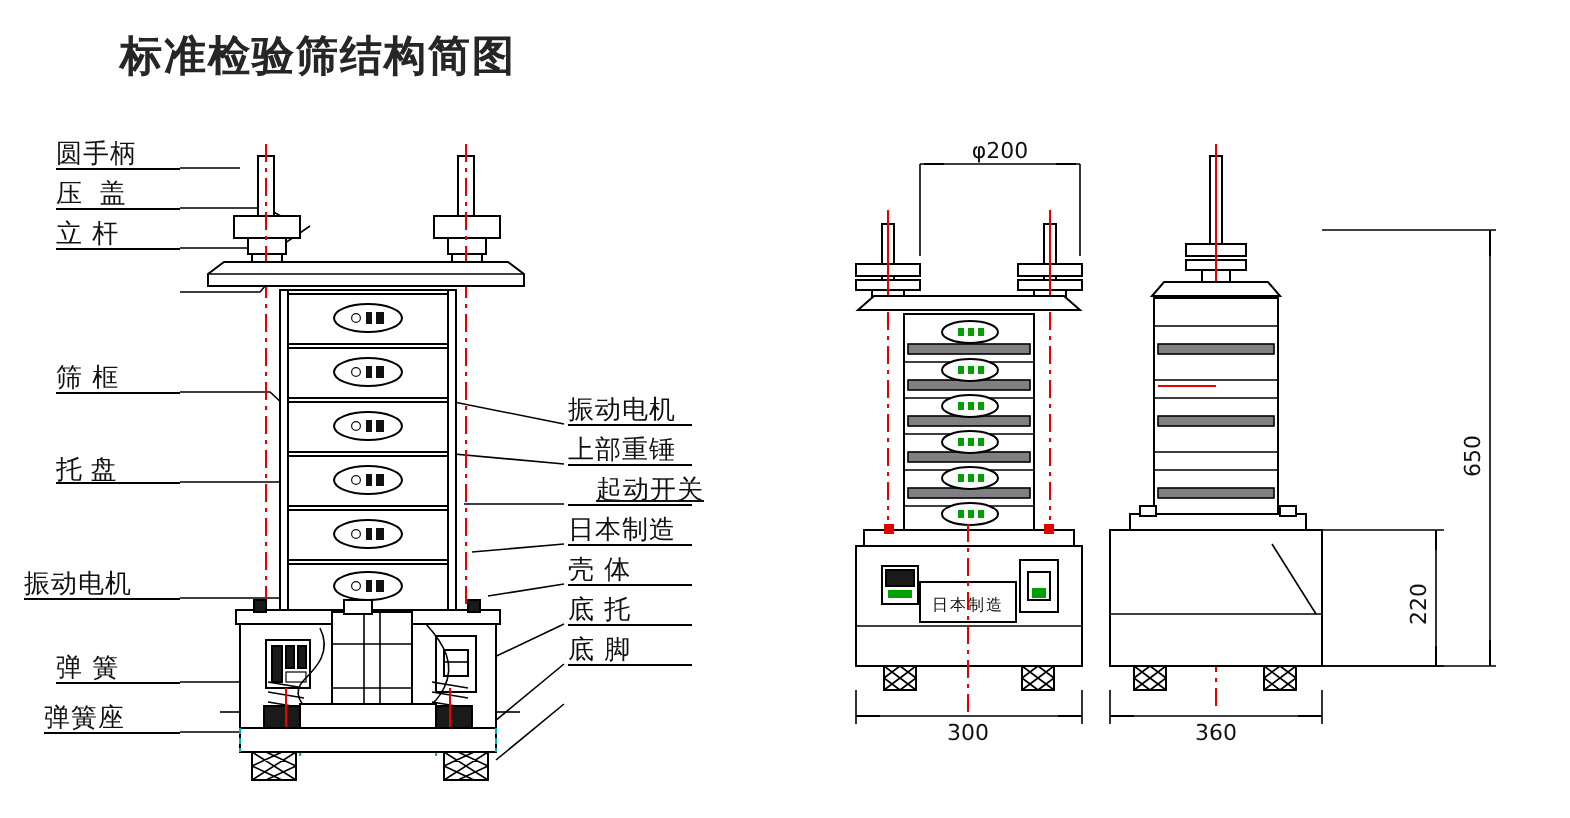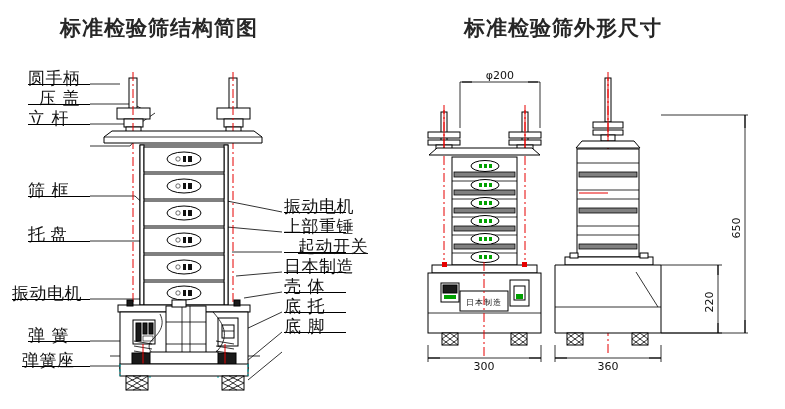--- a/index.html
+++ b/index.html
@@ -26,21 +26,21 @@
   #title-right{left:464px;top:14px;}
 
   
   .panel{position:absolute;top:0;height:409px;}
   #panel-left{left:0;width:400px;}
   #panel-right{left:400px;width:385px;}
 
   
   .callout{
     position:absolute;
-    font-size:17px;
+    font-size:13px;
     color:#111;
     white-space:nowrap;
     line-height:12px;
     letter-spacing:0.5px;
   }
   .callout.l{text-align:left;}
   .callout.r{text-align:center;}
 
   
   .ul{
@@ -61,21 +61,20 @@
   .cyan{fill:none;stroke:#00b0b0;stroke-width:1;stroke-dasharray:3 2;}
   .dimtxt{font-family:"DejaVu Sans","Liberation Sans",sans-serif;font-size:11px;fill:#111;}
   .greenmark{fill:#00a000;}
 </style>
 </head>
 <body>
 
 <div id="root">
 
   <div class="title" id="title-left">标准检验筛结构简图</div>
-  <div class="title" id="title-right">标准检验筛外形尺寸</div>
 
   <div class="panel" id="panel-left">
 
     <svg width="400" height="409" viewBox="0 0 400 409">
 
       <g>
         <path class="st-thin" d="M90 84 L120 84"></path>
         <path class="st-thin" d="M90 104 L133 104 L148 112"></path>
         <path class="st-thin" d="M90 124 L139 124 L155 113"></path>
         <path class="st-thin" d="M90 146 L130 146 L142 132"></path>
@@ -238,21 +237,21 @@
         <path class="st-thin" d="M222 376 L244 390 M222 383 L237 390 M229 376 L244 383 M244 376 L222 390 M237 376 L222 383 M244 383 L229 390"></path>
       </g>
 
       <path class="st-thin" d="M110 356 L120 356"></path>
       <path class="st-thin" d="M248 356 L260 356"></path>
     </svg>
 
     <div class="callout l" style="left:28px;top:72px;">圆手柄</div>
     <div class="ul" style="left:28px;top:84px;width:62px;"></div>
 
-    <div class="callout l" style="left:39px;top:92px;">压 盖</div>
+    <div class="callout l" style="left:28px;top:92px;font-family:Liberation Mono, monospace;">压 盖</div>
     <div class="ul" style="left:28px;top:104px;width:62px;"></div>
 
     <div class="callout l" style="left:28px;top:112px;">立 杆</div>
     <div class="ul" style="left:28px;top:124px;width:62px;"></div>
 
     <div class="callout l" style="left:28px;top:184px;">筛 框</div>
     <div class="ul" style="left:28px;top:196px;width:62px;"></div>
 
     <div class="callout l" style="left:28px;top:229px;font-family:Liberation Serif, serif;">托 盘</div>
     <div class="ul" style="left:28px;top:241px;width:62px;"></div>

